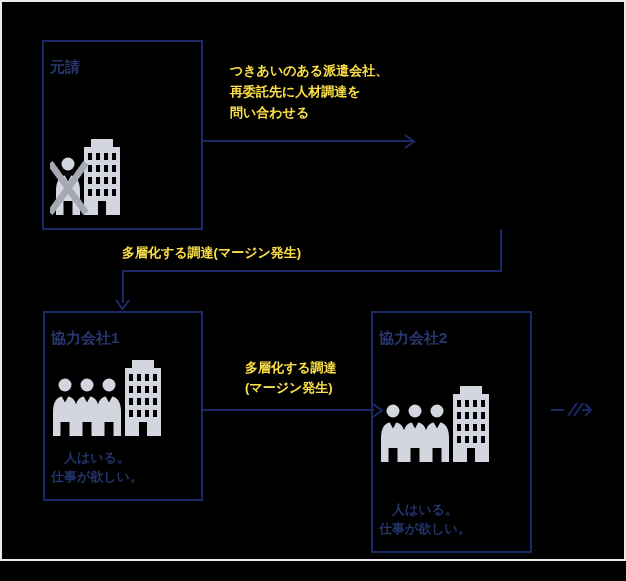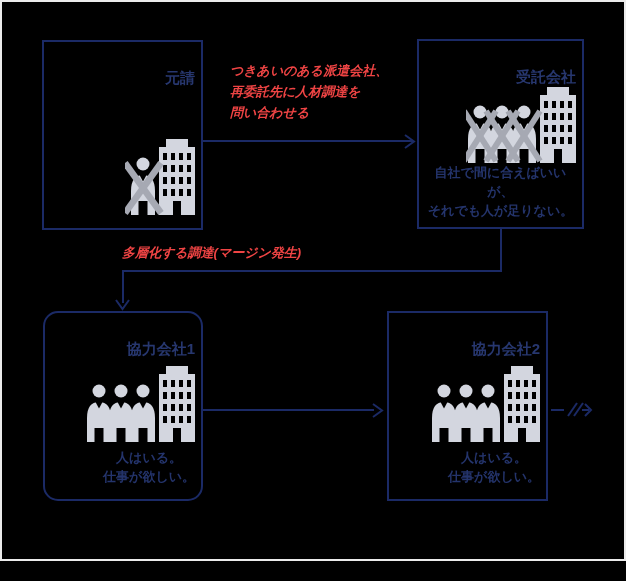--- a/index.html
+++ b/index.html
@@ -1,29 +1,29 @@
 <!DOCTYPE html>
 <html><head>
 <meta charset="utf-8">
 <style>
   html,body{margin:0;padding:0;background:#000;}
   .stage{position:relative;width:626px;height:581px;background:#000;overflow:hidden;
          font-family:"Liberation Sans","DejaVu Sans",sans-serif;}
   .frame{position:absolute;left:0;top:0;width:622px;height:557px;border:2px solid #ebebeb;}
   .box{position:absolute;box-sizing:border-box;border:2px solid #1b2a66;background:#000;
-       display:flex;flex-direction:column;align-items:flex-end;justify-content:space-between;
-       padding:27px 6px 13px 6px;}
+       display:flex;flex-direction:column;align-items:flex-start;justify-content:space-between;
+       padding:16px 6px 13px 6px;}
   .box-title{color:#27376f;font-size:15px;font-weight:bold;text-align:center;}
   .box-caption{color:#24346c;font-size:13px;font-weight:bold;text-align:center;
                line-height:19px;white-space:pre-line;}
   .icon-wrap{flex:0 0 auto;display:flex;align-items:center;justify-content:center;}
   .conn{position:absolute;background:#1b2a66;}
   .ahead{position:absolute;}
-  .lbl{position:absolute;color:#ef4444;font-size:13px;font-weight:bold;
-       line-height:21px;white-space:pre-line;font-style:italic;}
+  .lbl{position:absolute;color:#fde047;font-size:13px;font-weight:bold;
+       line-height:21px;white-space:pre-line;}
   .lbl-center{}
   .banner{position:absolute;left:96px;top:540px;width:429px;height:33px;background:#fff;
           border:2px solid #1b2a66;box-sizing:border-box;display:flex;align-items:center;
           justify-content:center;}
   .banner-text{color:#333a5c;font-size:15px;font-weight:bold;white-space:nowrap;}
   svg{display:block;}
 </style>
 </head>
 <body>
 
@@ -71,57 +71,36 @@
         <use href="#sym-building" x="34" y="0"></use>
         <use href="#sym-person" x="4" y="18"></use>
         <g stroke="#a6a9b3" stroke-width="6.5">
           <line x1="0" y1="24" x2="36" y2="74"></line>
           <line x1="36" y1="24" x2="0" y2="74"></line>
         </g>
       </svg>
     </div>
   </div>
 
-  <div class="box" style="left:417px;top:39px;width:167px;height:190px;">
-    <div class="box-title">受託会社</div>
-    <div class="icon-wrap">
-      <svg width="110" height="76" viewBox="0 0 110 76">
-        <use href="#sym-building" x="74" y="0"></use>
-        <use href="#sym-person" x="0" y="18"></use>
-        <use href="#sym-person" x="22" y="18"></use>
-        <use href="#sym-person" x="44" y="18"></use>
-        <g stroke="#a6a9b3" stroke-width="6">
-          <line x1="-2" y1="24" x2="30" y2="74"></line>
-            <line x1="30" y1="24" x2="-2" y2="74"></line>
-          <line x1="20" y1="24" x2="52" y2="74"></line>
-            <line x1="52" y1="24" x2="20" y2="74"></line>
-          <line x1="42" y1="24" x2="74" y2="74"></line>
-            <line x1="74" y1="24" x2="42" y2="74"></line>
-        </g>
-      </svg>
-    </div>
-    <div class="box-caption">自社で間に合えばいいが、
-それでも人が足りない。</div>
-  </div>
 
-  <div class="box" style="left:43px;top:311px;width:160px;height:190px;border-radius:15px;">
+  <div class="box" style="left:43px;top:311px;width:160px;height:190px;">
     <div class="box-title">協力会社1</div>
     <div class="icon-wrap">
       <svg width="110" height="76" viewBox="0 0 110 76">
         <use href="#sym-building" x="74" y="0"></use>
         <use href="#sym-person" x="0" y="18"></use>
         <use href="#sym-person" x="22" y="18"></use>
         <use href="#sym-person" x="44" y="18"></use>
       </svg>
     </div>
     <div class="box-caption">人はいる。
 仕事が欲しい。</div>
   </div>
 
-  <div class="box" style="left:387px;top:311px;width:161px;height:190px;">
+  <div class="box" style="left:371px;top:311px;width:161px;height:242px;">
     <div class="box-title">協力会社2</div>
     <div class="icon-wrap">
       <svg width="110" height="76" viewBox="0 0 110 76">
         <use href="#sym-building" x="74" y="0"></use>
         <use href="#sym-person" x="0" y="18"></use>
         <use href="#sym-person" x="22" y="18"></use>
         <use href="#sym-person" x="44" y="18"></use>
       </svg>
     </div>
     <div class="box-caption">人はいる。
@@ -141,20 +120,22 @@
   <div class="conn" style="left:122px;top:272px;width:2px;height:31px;"></div>
   <svg class="ahead" style="left:114px;top:298px;" width="17" height="13" viewBox="0 0 17 13">
     <polyline points="2,2 8.5,11 15,2" fill="none" stroke="#1b2a66" stroke-width="2"></polyline>
   </svg>
   <div class="lbl lbl-center" style="left:122px;top:242px;width:380px;">多層化する調達(マージン発生)</div>
 
   <div class="conn" style="left:203px;top:409px;width:171px;height:2px;"></div>
   <svg class="ahead" style="left:371px;top:402px;" width="13" height="17" viewBox="0 0 13 17">
     <polyline points="2,2 11,8.5 2,15" fill="none" stroke="#1b2a66" stroke-width="2"></polyline>
   </svg>
+  <div class="lbl" style="left:245px;top:358px;width:150px;line-height:20px;">多層化する調達
+(マージン発生)</div>
 
   <svg class="ahead" style="left:551px;top:401px;" width="50" height="18" viewBox="0 0 50 18">
     <g stroke="#1b2a66" stroke-width="2" fill="none">
       <line x1="0" y1="9" x2="13" y2="9"></line>
       <line x1="17" y1="15" x2="26" y2="2"></line>
       <line x1="23" y1="15" x2="32" y2="2"></line>
       <line x1="31" y1="9" x2="38" y2="9"></line>
       <polyline points="34,3 40,9 34,15"></polyline>
     </g>
   </svg>

